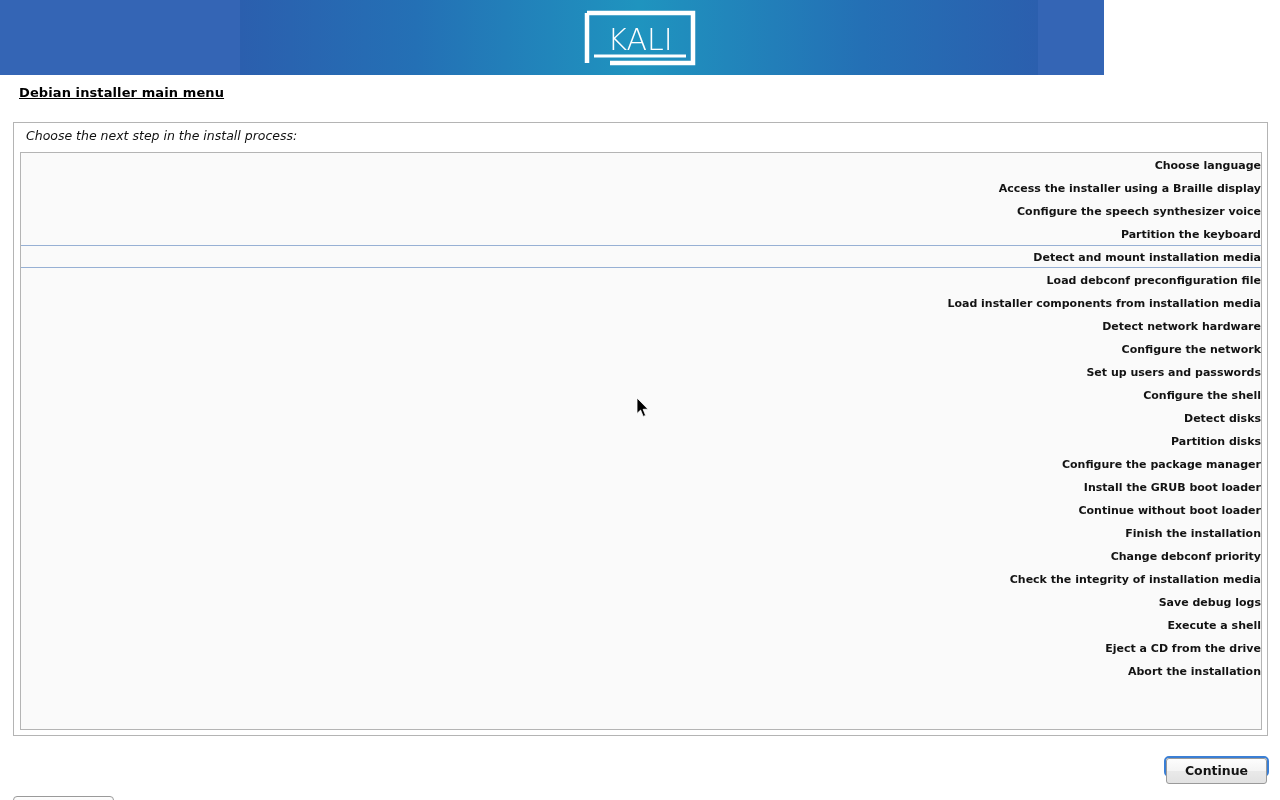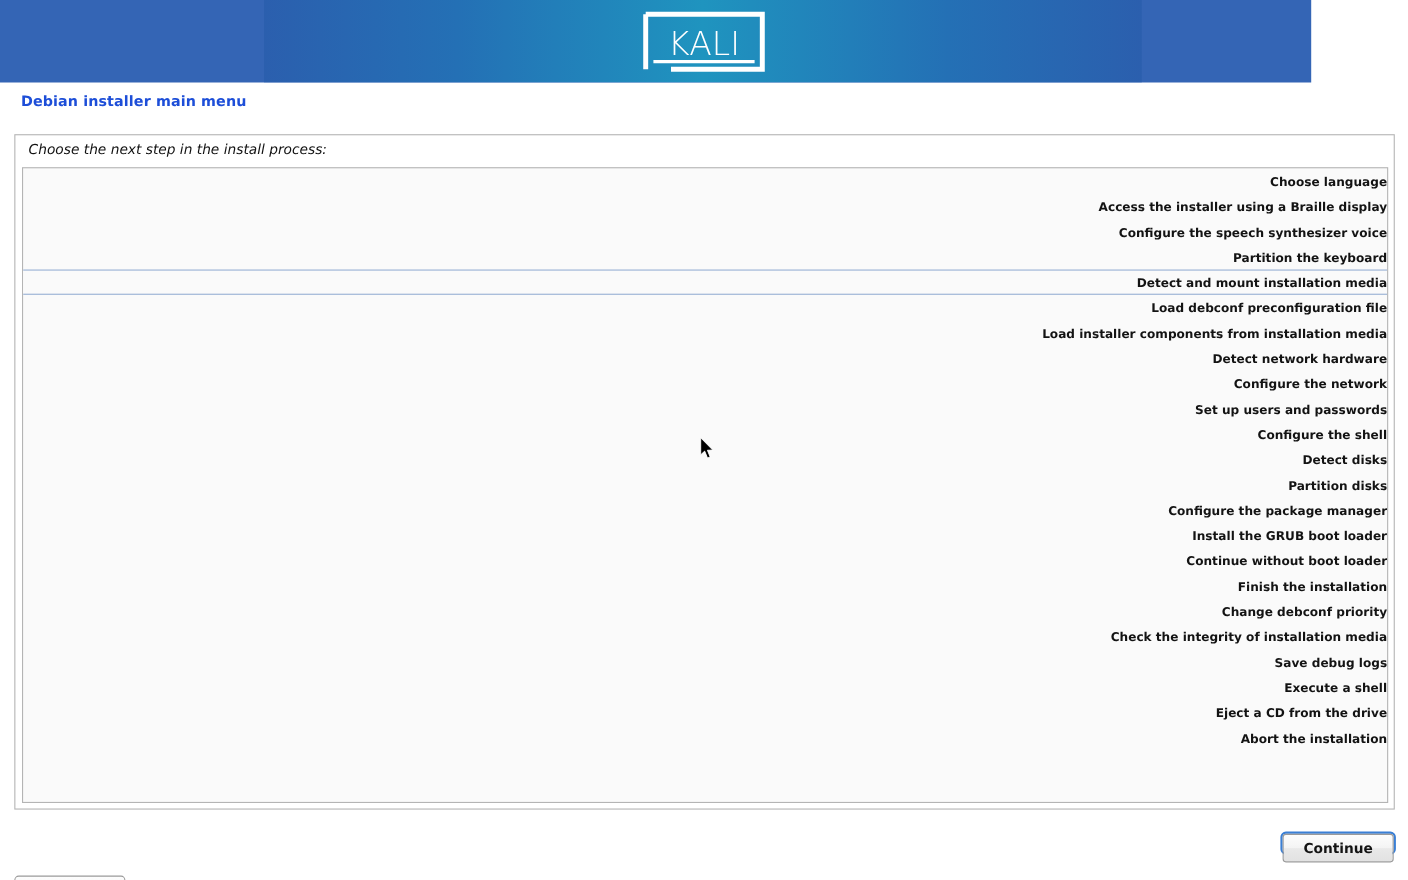--- a/index.html
+++ b/index.html
@@ -8,21 +8,21 @@
     width: 1280px; height: 800px;
     overflow: hidden;
     background: #ffffff;
     font-family: "DejaVu Sans", "Liberation Sans", sans-serif;
   }
 
   
   #banner {
     position: absolute;
     left: 0; top: 0;
-    width: 1192px; height: 75px;
+    width: 1104px; height: 75px;
     background: #3465b5;
     overflow: hidden;
   }
   #banner-gradient {
     position: absolute;
     left: 240px; top: 0;
     width: 798px; height: 75px;
     background: linear-gradient(to right,
         #2b5fae 0%,
         #2470b5 22%,
@@ -36,22 +36,23 @@
     width: 112px; height: 56px;
   }
   #kali-logo svg { display: block; }
 
   
   #page-title {
     position: absolute;
     left: 19px; top: 85px;
     font-size: 13px;
     font-weight: bold;
-    color: #1d4ed8;
+    color: #000000;
     letter-spacing: 0.1px;
+    text-decoration: underline;
   }
 
   
   #panel {
     position: absolute;
     left: 13px; top: 122px;
     width: 1255px; height: 614px;
     border: 1px solid #b4b4b4;
     background: #ffffff;
     text-align: right;

